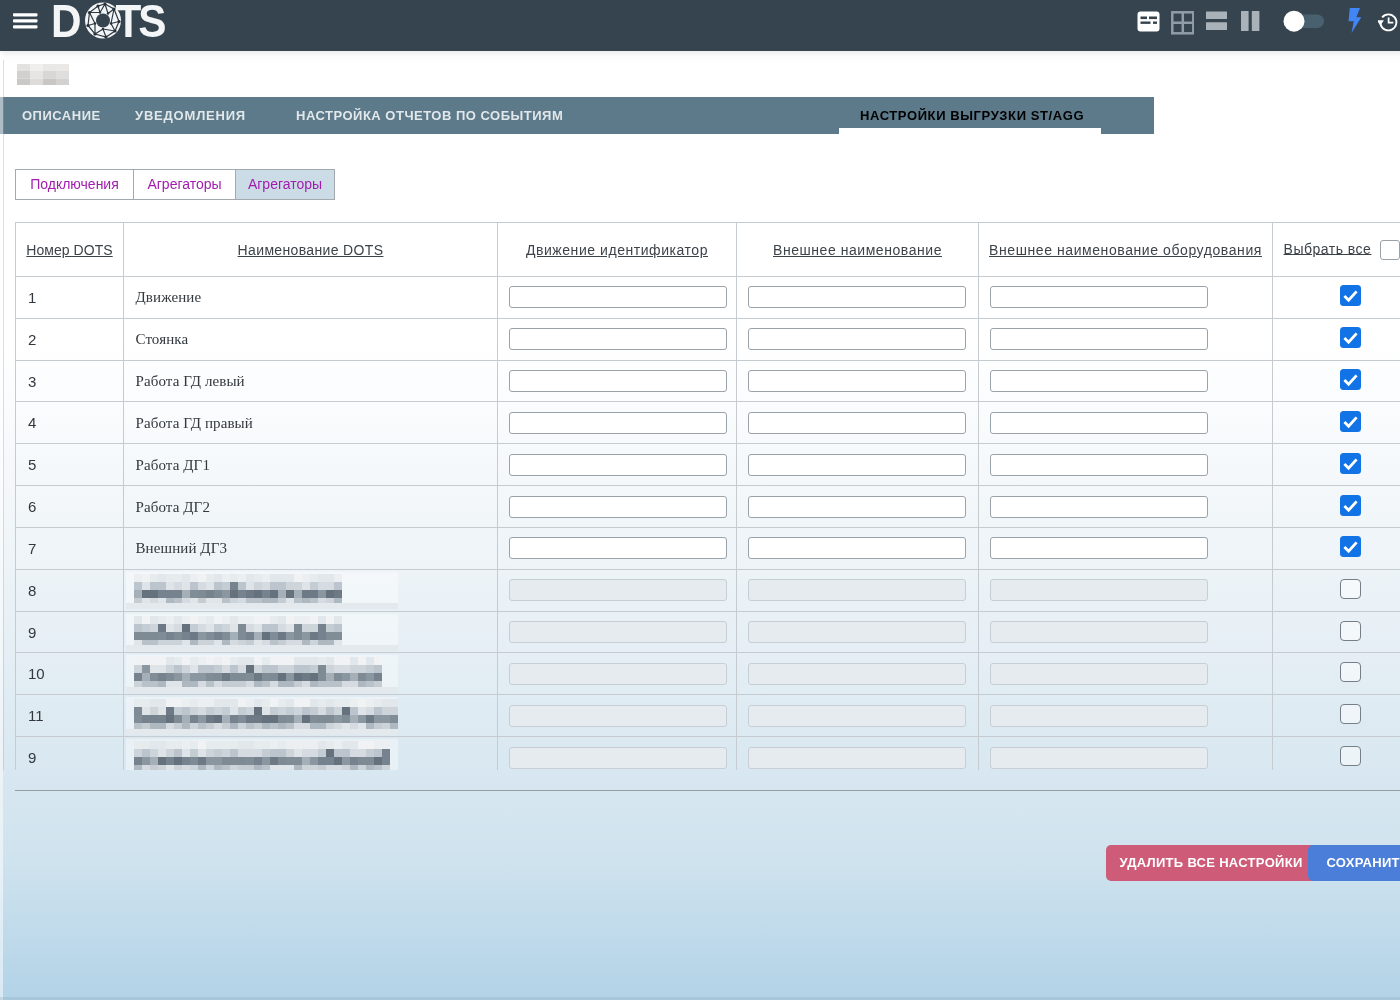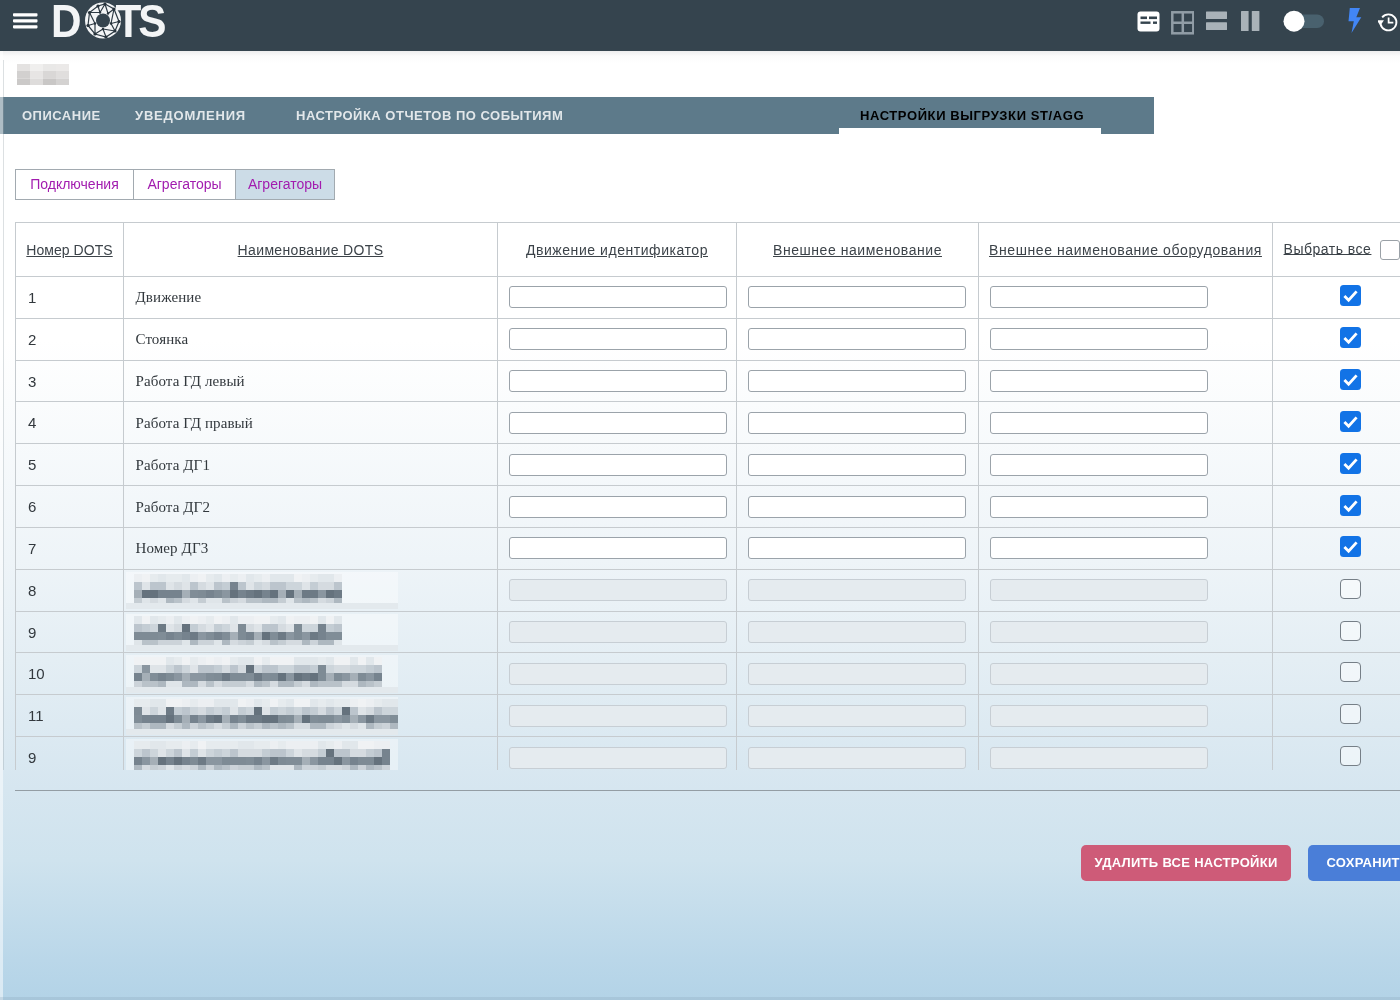--- a/index.html
+++ b/index.html
@@ -51,21 +51,21 @@
 
 .cens{position:absolute;left:10px;top:0;height:100%;width:290px;}
 .cens-bg{position:absolute;left:-8px;top:2px;width:272px;height:37px;background:rgba(255,255,255,0.38);}
 .cens-px{position:absolute;left:0;top:4px;}
 .cens-px svg{display:block;}
 .cens-strip{position:absolute;left:-8px;top:33.5px;width:272px;height:6px;background:#e3e9ed;}
 
 #hr{position:absolute;left:15px;top:790px;width:1385px;height:0;border-top:1px solid #939da4;}
 .btn{position:absolute;top:845px;height:36px;border-radius:5px;color:#fff;font-size:13px;font-weight:700;
 letter-spacing:0.3px;text-align:center;line-height:36px;white-space:nowrap;}
-#btn-del{left:1081px;width:210px;background:#ce5b78;}
+#btn-del{left:1106px;width:210px;background:#ce5b78;}
 #btn-save{left:1308px;width:120px;background:#4a7ed8;}
 
 #leftstrip{position:absolute;left:0;top:51px;width:3px;height:949px;background:rgba(255,255,255,0.5);}
 #leftline{position:absolute;left:3px;top:60px;width:1px;height:710px;background:rgba(150,160,168,0.33);}
 #bottomline{position:absolute;left:0;top:997px;width:1400px;height:3px;background:rgba(130,160,180,0.25);}
 </style></head>
 <body>
 <div id="page">
 
 <div id="strip"></div>
@@ -209,21 +209,21 @@
             </td>
 <td class="c-in">
               <span class="inp"></span>
             </td>
 <td class="c-cb"><span class="cb-on"><svg width="21" height="21" viewBox="0 0 21 21">
                   <path d="M4.4 11.0l4.2 4.2 8.0-8.8" stroke="#fff" stroke-width="2.8" fill="none" stroke-linecap="butt" stroke-linejoin="miter"></path>
                 </svg></span></td>
 </tr>
 <tr>
 <td class="c-num">7</td>
-<td class="c-name"><span class="nm">Номер ДГ3</span></td>
+<td class="c-name"><span class="nm">Внешний ДГ3</span></td>
 <td class="c-in">
               <span class="inp"></span>
             </td>
 <td class="c-in">
               <span class="inp"></span>
             </td>
 <td class="c-in">
               <span class="inp"></span>
             </td>
 <td class="c-cb"><span class="cb-on"><svg width="21" height="21" viewBox="0 0 21 21">

